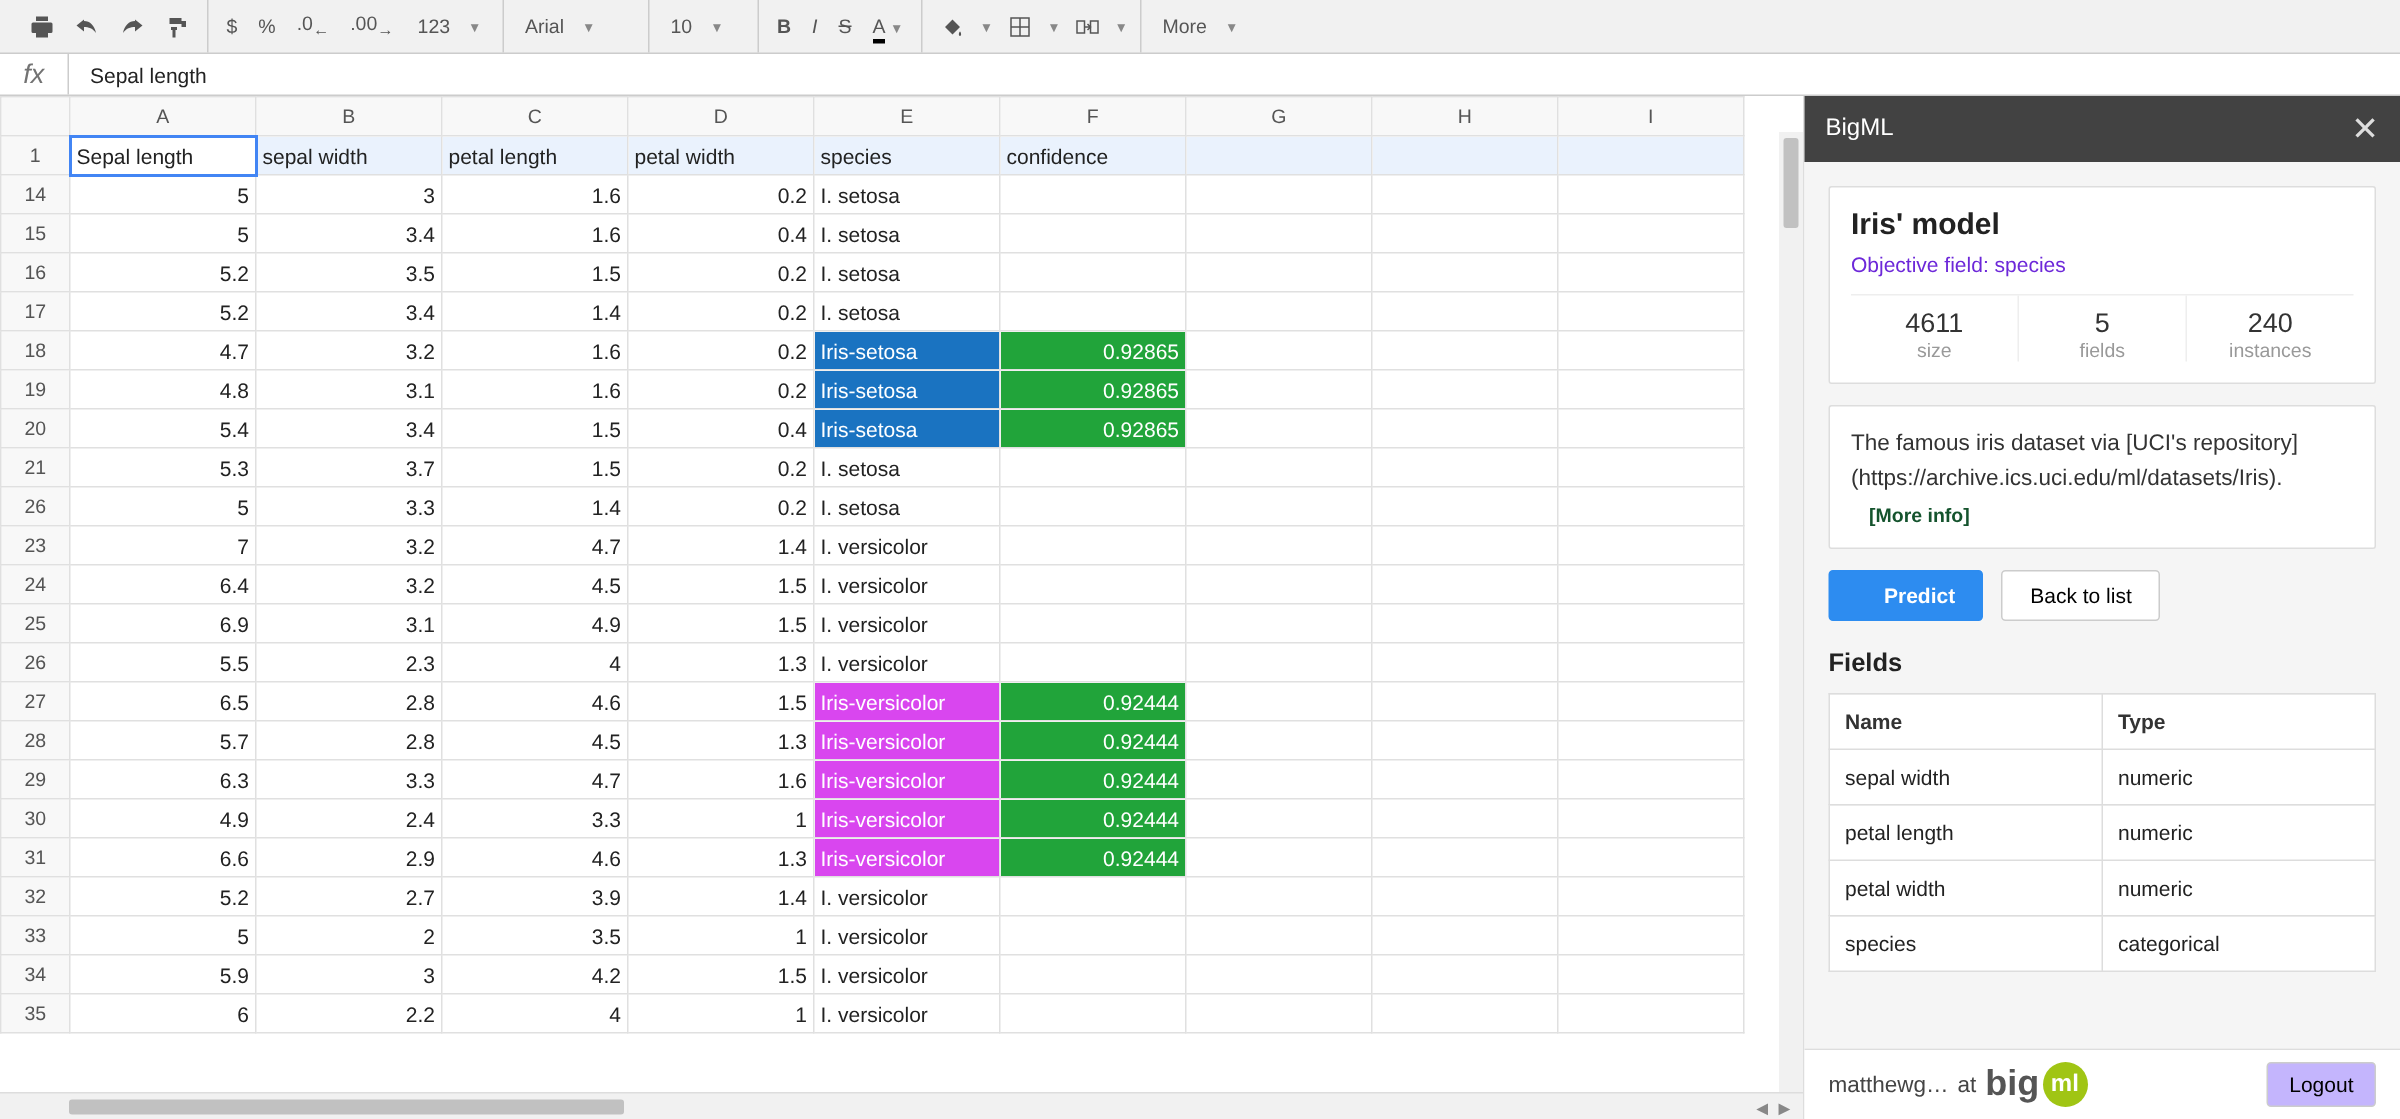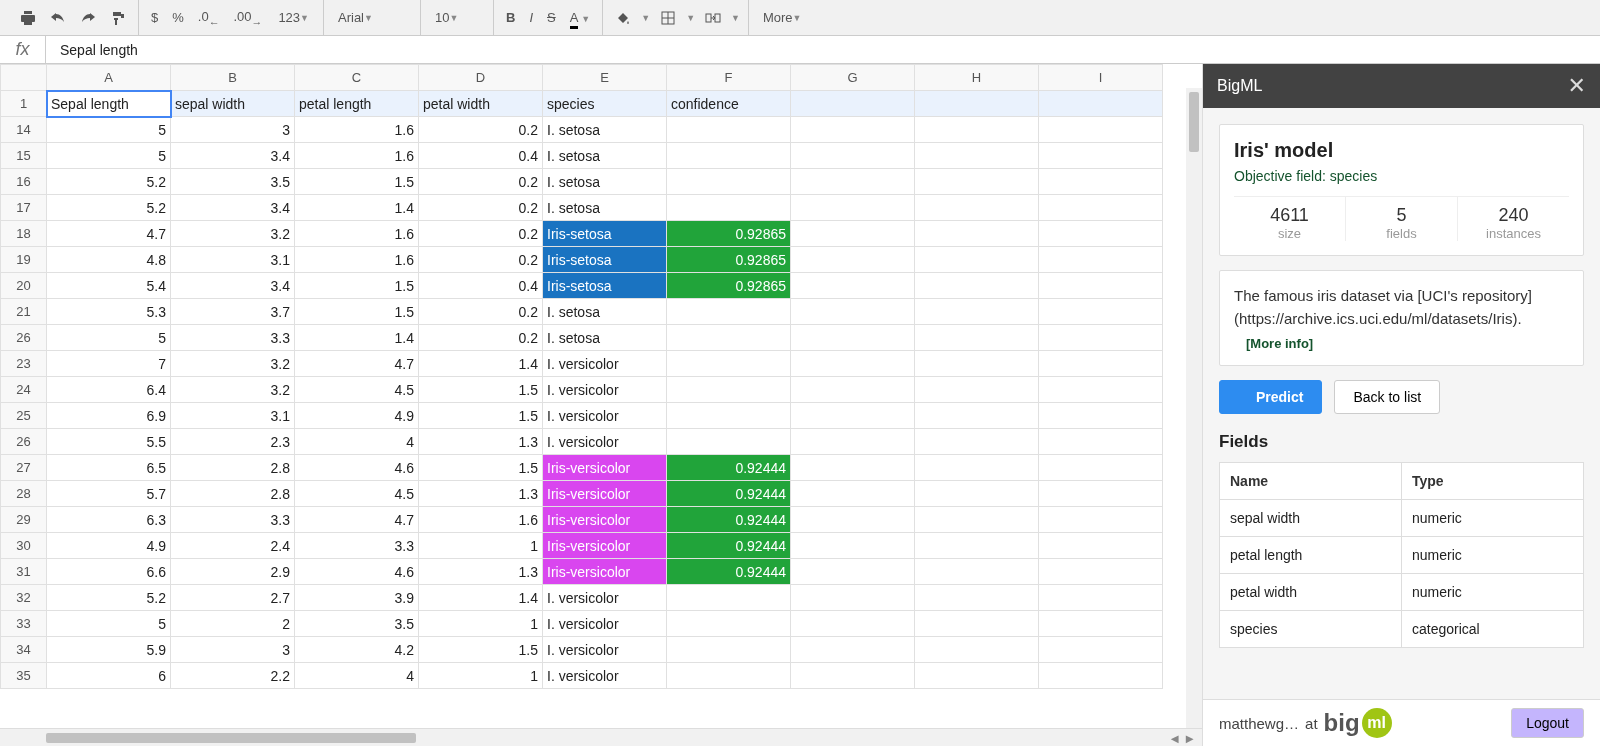--- a/index.html
+++ b/index.html
@@ -4,21 +4,21 @@
 <style>
   * { box-sizing: border-box; margin: 0; padding: 0; }
   body { font-family: Arial, sans-serif; font-size: 13px; color: #222; background: #fff; overflow: hidden; width: 1600px; height: 746px; }
   
   
   .toolbar { height: 36px; background: #f1f1f1; border-bottom: 1px solid #ccc; display: flex; align-items: center; padding: 0 8px; gap: 0; }
   .toolbar .grp { display: flex; align-items: center; height: 100%; padding: 0 8px; border-right: 1px solid #ccc; gap: 6px; }
   .toolbar .grp.last { border-right: none; }
   .tb-btn { width: 24px; height: 24px; display: flex; align-items: center; justify-content: center; color: #555; cursor: pointer; }
   .tb-text { color: #555; font-size: 13px; padding: 0 4px; cursor: pointer; }
-  .tb-drop { display: flex; align-items: center; color: #555; cursor: pointer; padding: 0 6px; }
+  .tb-drop { display: flex; align-items: center; gap: 12px; color: #555; cursor: pointer; padding: 0 6px; }
   .tb-drop .caret { font-size: 9px; color: #888; }
   .bold { font-weight: bold; }
   .italic { font-style: italic; }
   .strike { text-decoration: line-through; }
   .color-a { border-bottom: 3px solid #000; padding-bottom: 1px; }
   
   
   .formula-bar { height: 28px; display: flex; align-items: center; border-bottom: 1px solid #ccc; }
   .fx { width: 46px; text-align: center; font-style: italic; color: #737373; font-size: 18px; border-right: 1px solid #ccc; height: 100%; display: flex; align-items: center; justify-content: center; }
   .formula-input { flex: 1; padding: 0 14px; font-size: 14px; }
@@ -48,21 +48,21 @@
   .hscroll .thumb { position: absolute; left: 46px; top: 4px; height: 10px; width: 370px; background: #c1c1c1; border-radius: 2px; }
   
   
   .panel { width: 398px; background: #fff; display: flex; flex-direction: column; border-left: 1px solid #ddd; }
   .panel-hdr { background: #424242; color: #fff; height: 44px; display: flex; align-items: center; justify-content: space-between; padding: 0 14px; font-size: 16px; }
   .panel-hdr .close { font-size: 22px; cursor: pointer; color: #ddd; }
   .panel-body { flex: 1; background: #f5f5f5; padding: 16px; overflow: auto; }
   .card { background: #fff; border: 1px solid #ddd; border-radius: 2px; padding: 14px; margin-bottom: 14px; }
   .model-title { font-size: 20px; font-weight: bold; margin-bottom: 6px; }
   .obj-field { color: #888; font-size: 14px; margin-bottom: 12px; }
-  .obj-field span { color: #14532d; }
+  .obj-field span { color: #6d28d9; }
   .stats { display: flex; border-top: 1px solid #eee; margin-top: 8px; }
   .stat { flex: 1; text-align: center; padding: 8px 0 0; }
   .stat + .stat { border-left: 1px solid #eee; }
   .stat .num { font-size: 18px; color: #333; }
   .stat .lbl { font-size: 13px; color: #999; }
   .desc { font-size: 15px; line-height: 1.5; color: #333; }
   .more-info { color: #14532d; font-weight: bold; cursor: pointer; padding-left: 12px; display: inline-block; margin-top: 6px;}
   .btn-row { display: flex; gap: 12px; margin-bottom: 18px; }
   .btn { padding: 8px 18px; border: 1px solid #ccc; background: #fff; border-radius: 3px; font-size: 14px; cursor: pointer; }
   .btn.primary { background: #2d8cf0; color: #fff; border-color: #2d8cf0; font-weight: bold; padding-left: 36px; }

